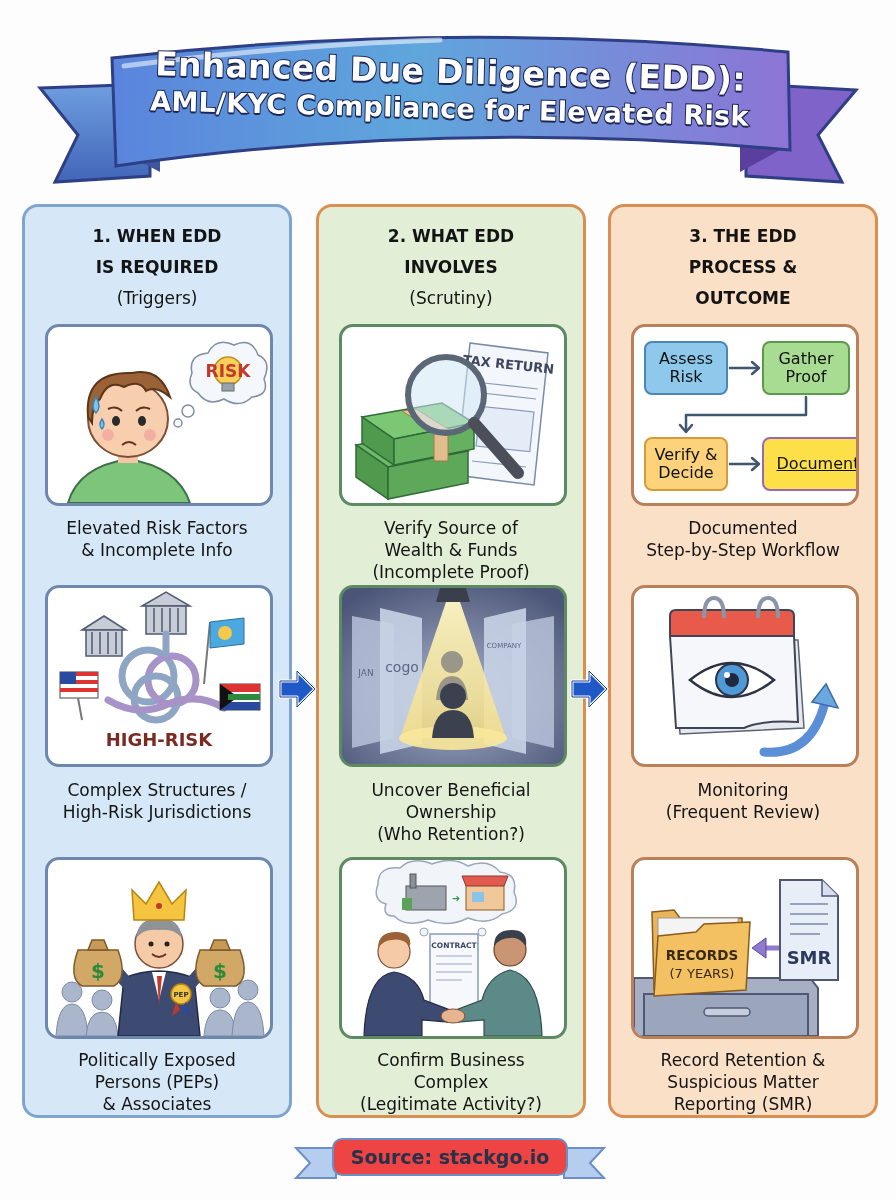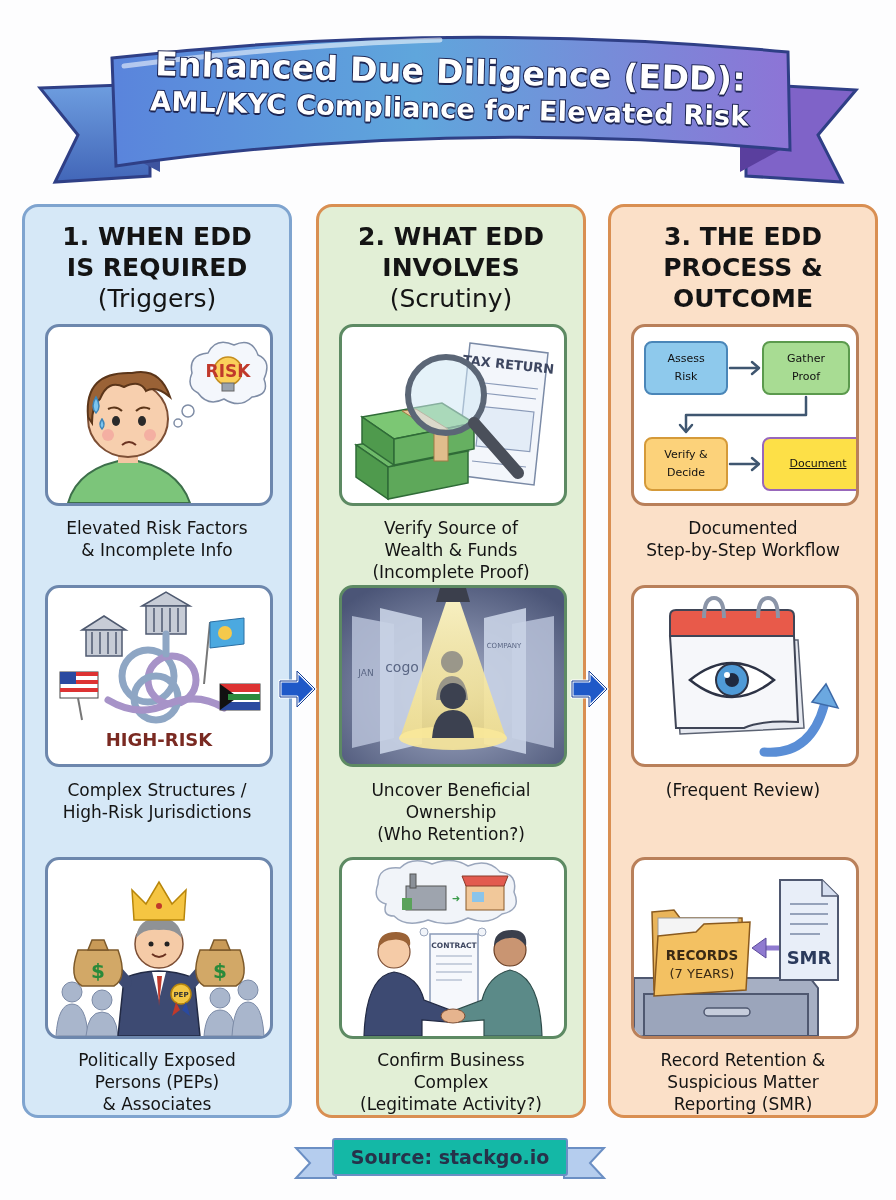--- a/index.html
+++ b/index.html
@@ -17,21 +17,21 @@
   }
   .banner-line1 { font-size: 33px; line-height: 40px; }
   .banner-line2 { font-size: 27px; line-height: 34px; }
 
   
   .col { position: absolute; top: 204px; width: 270px; height: 914px; border-radius: 16px; border: 3px solid; }
   .col-1 { left: 22px; background: #d6e8f7; border-color: #7fa4cf; }
   .col-2 { left: 316px; background: #e2efd6; border-color: #d98f52; }
   .col-3 { left: 608px; background: #fbe0c8; border-color: #d98f52; }
 
-  .col-title { position: absolute; left: 0; right: 0; top: 14px; text-align: center; font-weight: bold; font-size: 25px; line-height: 31px; color: #141414; }
+  .col-title { position: absolute; left: 0; right: 0; top: 14px; text-align: center; font-weight: bold; font-size: 17px; line-height: 31px; color: #141414; }
   .col-title .paren { font-weight: normal; }
 
   .card { position: absolute; left: 20px; width: 228px; height: 182px; border-radius: 14px; background: #ffffff; border: 3px solid; overflow: hidden; }
   .col-1 .card { border-color: #6d87ad; }
   .col-2 .card { border-color: #5d8a63; }
   .col-3 .card { border-color: #b9805a; }
   .card.c1 { top: 117px; }
   .card.c2 { top: 378px; }
   .card.c3 { top: 650px; }
 
@@ -39,29 +39,29 @@
   .cap1 { top: 310px; }
   .cap2 { top: 572px; }
   .cap3 { top: 842px; }
 
   
   .flow-arrow { position: absolute; top: 668px; width: 40px; height: 42px; }
   .flow-arrow.a1 { left: 277px; }
   .flow-arrow.a2 { left: 569px; }
 
   
-  .step { position: absolute; border-radius: 8px; border: 2px solid; font-size: 11px; line-height: 18px; text-align: center; display: flex; align-items: center; justify-content: center; font-weight: 500; color: #111; }
+  .step { position: absolute; border-radius: 8px; border: 2px solid; font-size: 16px; line-height: 18px; text-align: center; display: flex; align-items: center; justify-content: center; font-weight: 500; color: #111; }
   .step-assess  { left: 10px; top: 14px; width: 84px; height: 54px; background: #8ec9ec; border-color: #4a86b8; }
   .step-gather  { left: 128px; top: 14px; width: 88px; height: 54px; background: #a8dc93; border-color: #5b9a4d; }
   .step-verify  { left: 10px; top: 110px; width: 84px; height: 54px; background: #fcd27a; border-color: #d59a39; }
   .step-doc     { left: 128px; top: 110px; width: 112px; height: 54px; background: #fde047; border-color: #9867bb; text-decoration: underline; }
 
   
   .source { position: absolute; left: 292px; top: 1138px; width: 316px; height: 48px; }
-  .source-label { position: absolute; left: 40px; top: 0; width: 236px; height: 38px; background: #14b8a6; border: 2px solid #6b8fc4; border-radius: 3px; display: flex; align-items: center; justify-content: center; font-size: 19px; font-weight: bold; color: #26324a; }
+  .source-label { position: absolute; left: 40px; top: 0; width: 236px; height: 38px; background: #ef4444; border: 2px solid #6b8fc4; border-radius: 10px; display: flex; align-items: center; justify-content: center; font-size: 19px; font-weight: bold; color: #26324a; }
 </style>
 </head>
 <body>
 
 <div class="banner">
   <svg width="896" height="200" viewBox="0 0 896 200">
     <defs>
       <linearGradient id="rib" x1="0" x2="1" y1="0" y2="0">
         <stop offset="0" stop-color="#5a84dc"></stop>
         <stop offset="0.45" stop-color="#5fa6dc"></stop>
@@ -426,20 +426,21 @@
       <path d="M56 92 Q98 58 140 92 Q98 126 56 92 Z" fill="#fff" stroke="#2d3345" stroke-width="2.5"></path>
       <circle cx="98" cy="92" r="16" fill="#4f9ad6" stroke="#2d3345" stroke-width="2"></circle>
       <circle cx="98" cy="92" r="7" fill="#1f2a40"></circle>
       <circle cx="93" cy="87" r="3" fill="#fff"></circle>
 
       <path d="M130 164 Q176 168 190 118" fill="none" stroke="#5a8ed6" stroke-width="9" stroke-linecap="round"></path>
       <path d="M178 114 L192 96 L204 120 Z" fill="#6ba8e0" stroke="#3d6aa8" stroke-width="1.5"></path>
     </svg>
   </div>
   <div class="caption cap2">
+    <div>Monitoring</div>
     <div>(Frequent Review)</div>
   </div>
 
   <div class="card c3">
     <svg width="222" height="176" viewBox="0 0 222 176">
 
       <path d="M0 118 L176 118 L184 128 L184 176 L0 176 Z" fill="#a6afc3" stroke="#4f5870" stroke-width="2"></path>
       <rect x="10" y="134" width="164" height="42" fill="#9ba5bb" stroke="#4f5870" stroke-width="2"></rect>
       <rect x="70" y="148" width="46" height="8" rx="4" fill="#c6cddc" stroke="#4f5870" stroke-width="1.5"></rect>
 

